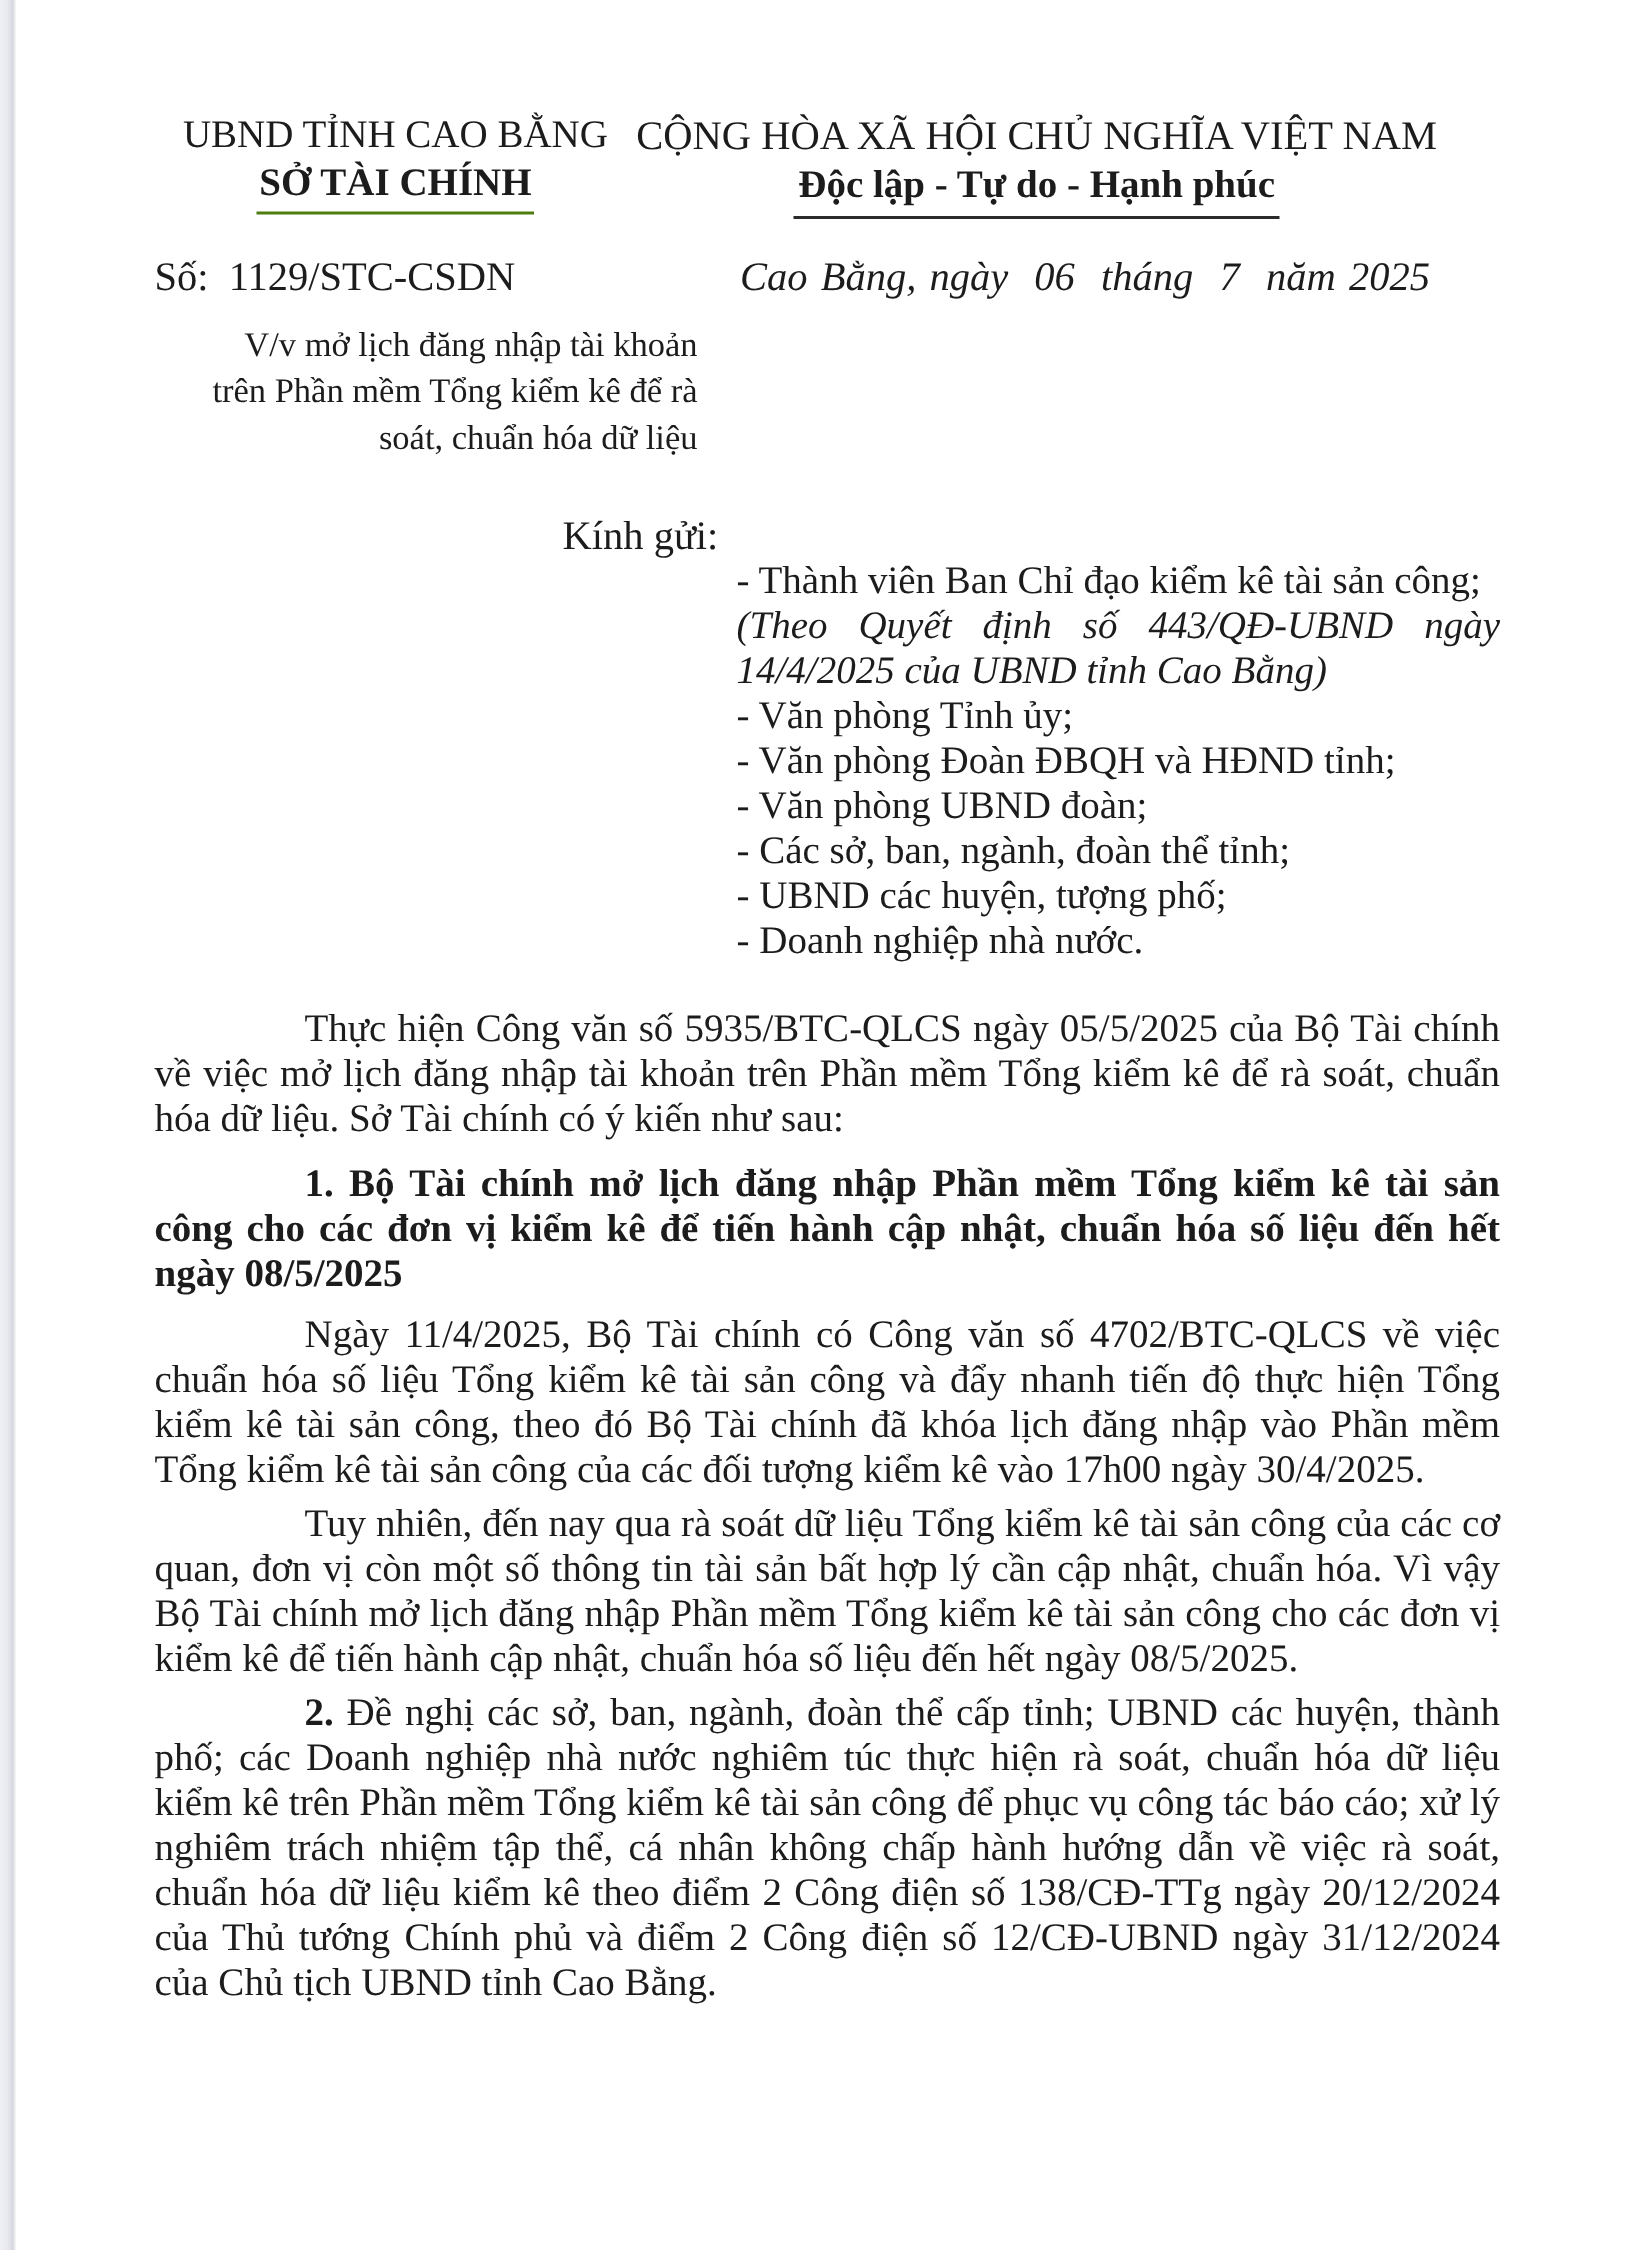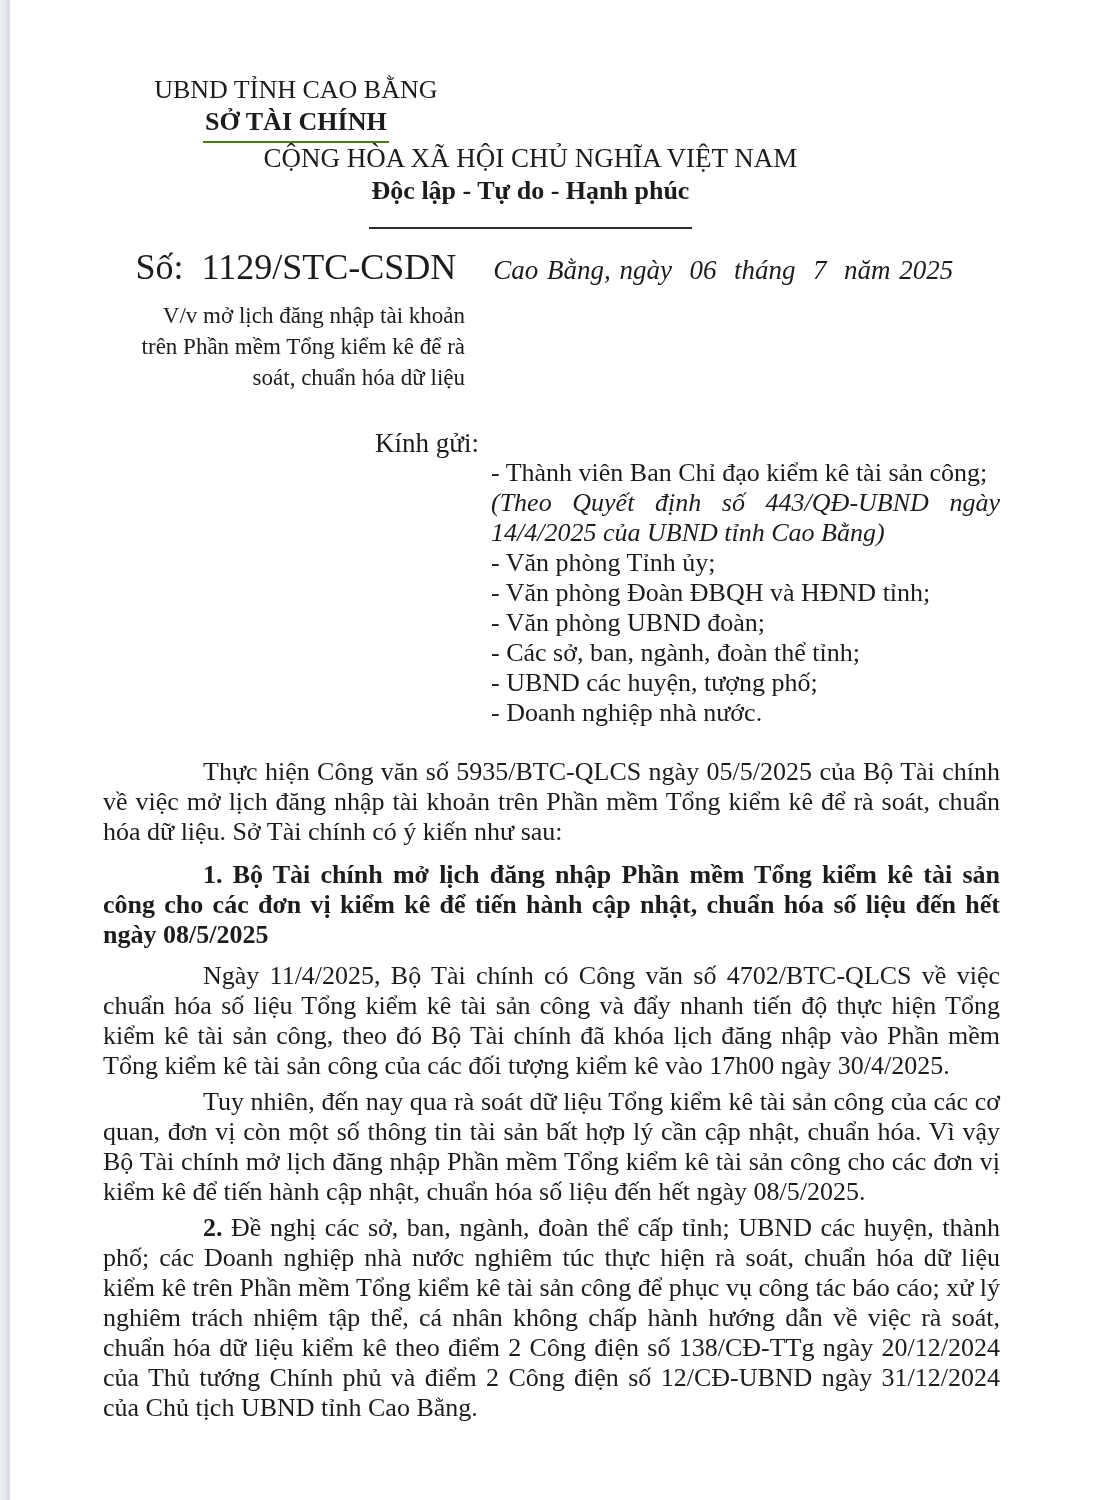--- a/index.html
+++ b/index.html
@@ -21,21 +21,21 @@
     width: 11px;
     background: linear-gradient(90deg, #eef0f4 0%, #e7e9ef 45%, #d5d7df 78%, #ffffff 100%);
   }
   .page {
     position: relative;
     padding: 75px 101px 0 103px;
     box-sizing: border-box;
   }
 
   
-  .doc-header { display: flex; flex-direction: column; }
+  .doc-header { display: flex; }
   .header-left {
     width: 43%;
     text-align: center;
   }
   .header-right {
     flex: 1;
     text-align: center;
     padding-right: 42px;
   }
   .agency-parent {
@@ -56,35 +56,34 @@
     font-size: 27px;
     font-weight: normal;
     line-height: 30px;
     white-space: nowrap;
   }
   .motto-wrap { line-height: 30px; margin-top: 3px; }
   .motto {
     display: inline-block;
     font-size: 26px;
     font-weight: bold;
-    padding: 0 3px 21px 3px;
+    padding: 0 3px 6px 3px;
     border-bottom: 2px solid #2b2b2b;
     white-space: nowrap;
   }
 
   
   .meta-row {
     display: flex;
     margin-top: 23px;
     align-items: baseline;
   }
   .doc-number {
     width: 43%;
-    text-align: center;
-    font-size: 36px;
+    font-size: 27px;
     line-height: 30px;
     white-space: pre;
   }
   .date-line {
     flex: 1;
     text-align: center;
     padding-right: 42px;
     font-size: 27px;
     font-style: italic;
     line-height: 30px;

